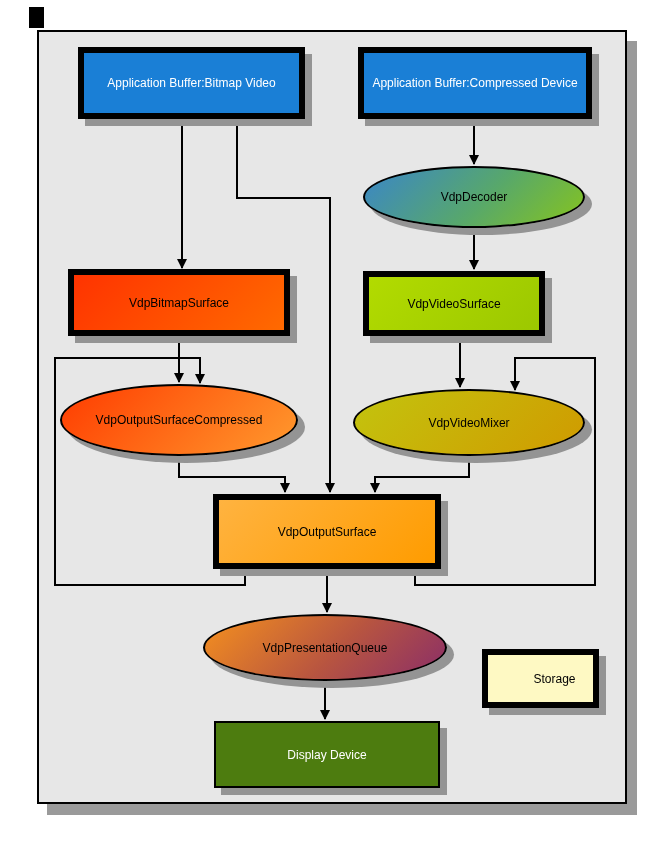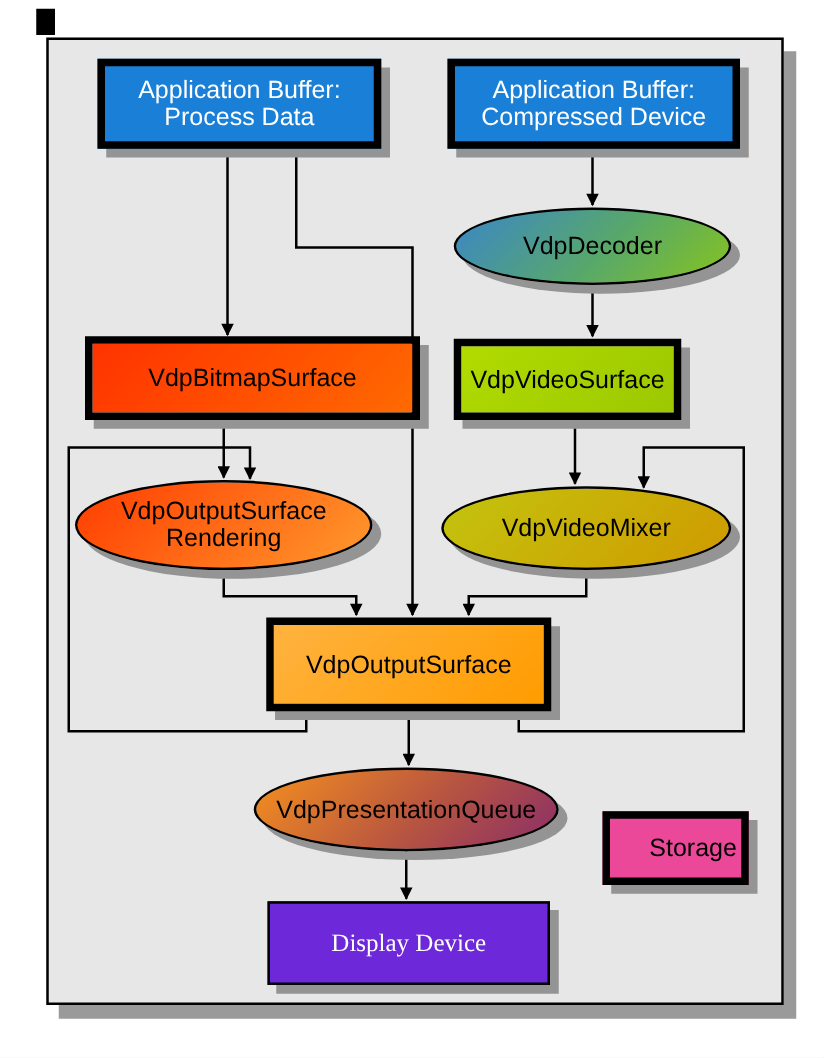--- a/index.html
+++ b/index.html
@@ -26,44 +26,44 @@
   }
   svg.arrows {
     position: absolute;
     left: 0; top: 0;
     pointer-events: none;
   }
   .node {
     position: absolute;
     box-sizing: border-box;
     display: flex;
-    flex-direction: column;
+    flex-direction: row;
     align-items: center;
     justify-content: center;
     text-align: center;
-    font-size: 20px;
+    font-size: 12px;
     line-height: 22px;
     color: #000;
   }
   .thick  { border: 6px solid #000; }
   .thin   { border: 2px solid #000; }
   .ellipse{ border: 2px solid #000; border-radius: 50%; }
   .shadow { box-shadow: 7px 7px 0 #949494; }
   .whitetext { color: #ffffff; }
 
   .fill-appbuffer { background: #1a7fd6; }
   .fill-bitmapsurface { background: linear-gradient(135deg, #ff3300, #ff6a00); }
   .fill-videosurface  { background: linear-gradient(135deg, #b2db00, #9cc800); }
   .fill-outputsurface { background: linear-gradient(135deg, #ffb340, #ff9c00); }
-  .fill-display { background: #6d28d9; font-family: Liberation Serif, serif; }
+  .fill-display { background: #4d7c0f; }
   .fill-decoder { background: linear-gradient(135deg, #3a86c8, #58a86a 55%, #86c41e); justify-content: center; }
   .fill-rendering { background: linear-gradient(135deg, #ff3c00, #ff9a2e); }
   .fill-mixer { background: linear-gradient(135deg, #c3c40e, #d09a00); }
   .fill-queue { background: linear-gradient(135deg, #f5901e, #b85540 55%, #8a2e68); }
-  .fill-legend { background: #ec4899; padding-left: 28px; }
+  .fill-legend { background: #fef9c3; padding-left: 28px; }
 </style>
 </head>
 <body>
 
 <div id="stage">
 
   <div id="corner-mark"></div>
 
   <div id="panel"></div>
 
@@ -84,29 +84,29 @@
       <path marker-end="url(#ah)" d="M179,336 V382"></path>
       <path marker-end="url(#ah)" d="M179,456 V477 H285 V492"></path>
       <path marker-end="url(#ah)" d="M469,456 V477 H375 V492"></path>
       <path marker-end="url(#ah)" d="M327,569 V612"></path>
       <path marker-end="url(#ah)" d="M325,681 V719"></path>
     </g>
   </svg>
 
   <div class="node thick shadow fill-appbuffer whitetext" style="left:78px; top:47px; width:227px; height:72px;">
     <div>Application Buffer:</div>
-    <div>Process Data</div>
+    <div>Bitmap Video</div>
   </div>
 
   <div class="node thick shadow fill-appbuffer whitetext" style="left:358px; top:47px; width:234px; height:72px;">
     <div>Application Buffer:</div>
     <div>Compressed Device</div>
   </div>
 
-  <div class="node thick shadow fill-bitmapsurface" style="left:68px; top:269px; width:268px; height:67px;">
+  <div class="node thick shadow fill-bitmapsurface" style="left:68px; top:269px; width:222px; height:67px;">
     <div>VdpBitmapSurface</div>
   </div>
 
   <div class="node thick shadow fill-videosurface" style="left:363px; top:271px; width:182px; height:65px;">
     <div>VdpVideoSurface</div>
   </div>
 
   <div class="node thick shadow fill-outputsurface" style="left:213px; top:494px; width:228px; height:75px;">
     <div>VdpOutputSurface</div>
   </div>
@@ -114,21 +114,21 @@
   <div class="node thin shadow fill-display whitetext" style="left:214px; top:721px; width:226px; height:67px;">
     <div>Display Device</div>
   </div>
 
   <div class="node ellipse shadow fill-decoder" style="left:363px; top:166px; width:222px; height:62px;">
     <div>VdpDecoder</div>
   </div>
 
   <div class="node ellipse shadow fill-rendering" style="left:60px; top:384px; width:238px; height:72px;">
     <div>VdpOutputSurface</div>
-    <div>Rendering</div>
+    <div>Compressed</div>
   </div>
 
   <div class="node ellipse shadow fill-queue" style="left:203px; top:614px; width:244px; height:67px;">
     <div>VdpPresentationQueue</div>
   </div>
 
   <div class="node ellipse shadow fill-mixer" style="left:353px; top:389px; width:232px; height:67px;">
     <div>VdpVideoMixer</div>
   </div>
 

